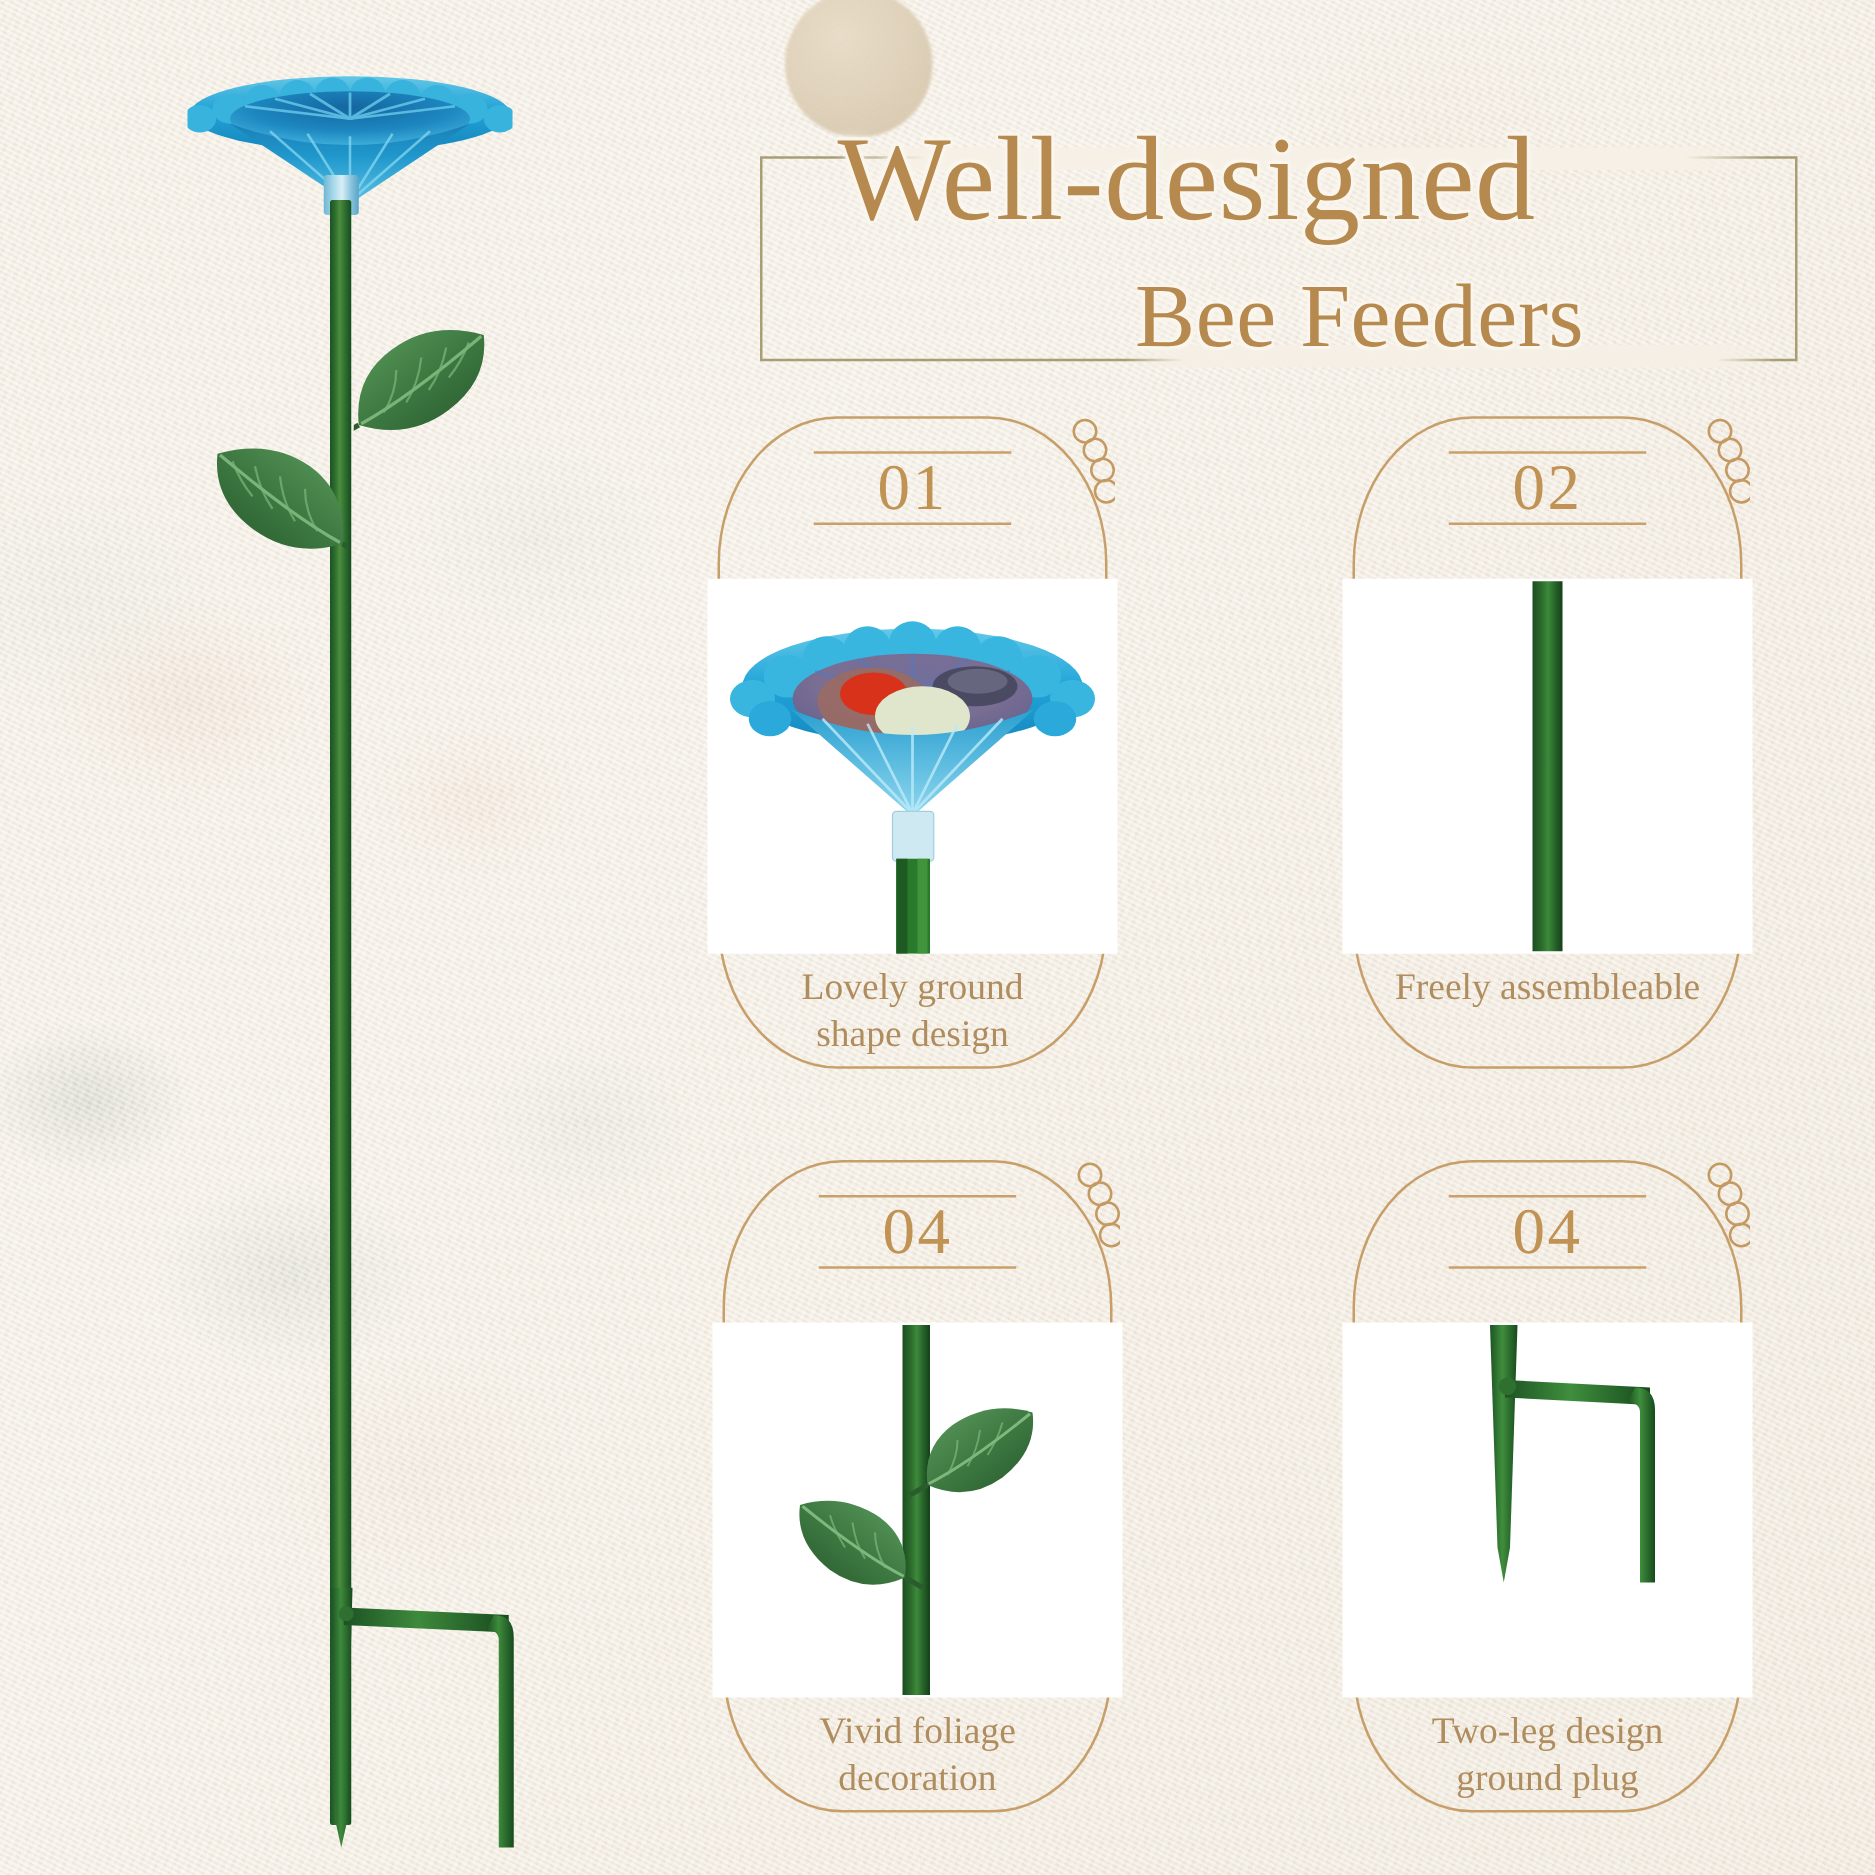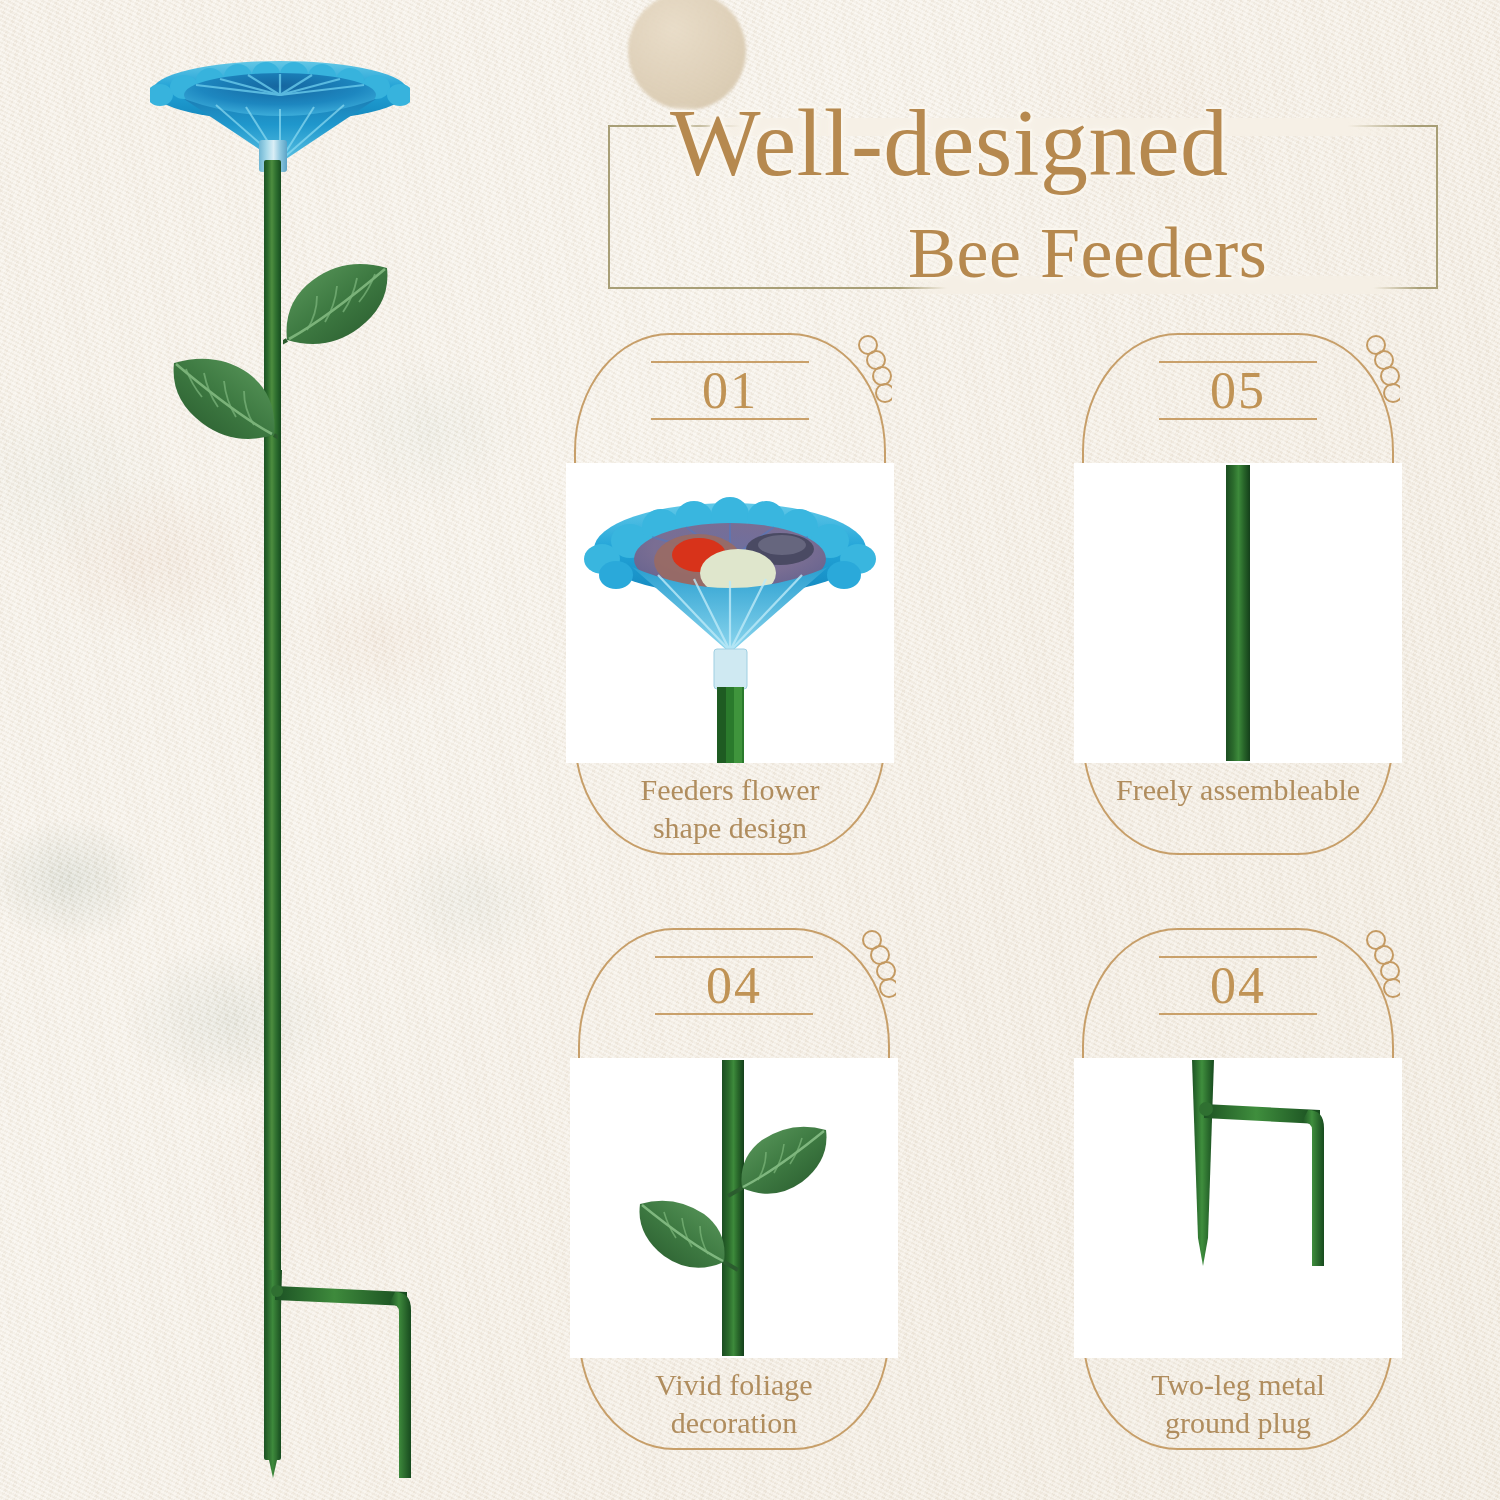--- a/index.html
+++ b/index.html
@@ -304,40 +304,40 @@
           </g>
 
           <rect x="148" y="186" width="33" height="40" rx="3" fill="#cfe9f2" stroke="#9fcfe2" stroke-width="1"></rect>
           <rect x="151" y="224" width="27" height="78" fill="#2a7a2c"></rect>
           <rect x="151" y="224" width="9" height="78" fill="#1b5420" opacity=".8"></rect>
           <rect x="168" y="224" width="8" height="78" fill="#49a043" opacity=".7"></rect>
         </svg>
       </div>
     </div>
     <div class="caption">
-      <div>Feeders flower</div>
+      <div>Lovely ground</div>
       <div>shape design</div>
     </div>
   </div>
 
   <div class="card" style="left:1082px;top:333px;width:312px;height:522px;">
     <div class="card-outline"></div>
     <div class="beads">
       <svg width="120" height="110" viewBox="0 0 120 110">
         <g fill="none" stroke="#c49a62" stroke-width="2">
           <circle cx="96" cy="18" r="9"></circle>
           <circle cx="104" cy="33" r="9"></circle>
           <circle cx="110" cy="49" r="9"></circle>
           <circle cx="113" cy="66" r="9"></circle>
         </g>
       </svg>
     </div>
     <div class="num-wrap">
       <div class="num-rule"></div>
-      <div class="num">05</div>
+      <div class="num">02</div>
       <div class="num-rule"></div>
     </div>
     <div class="imgband">
       <div class="art">
         <svg width="328" height="300" viewBox="0 0 328 300">
           <defs>
             <linearGradient id="pg" x1="0" y1="0" x2="1" y2="0">
               <stop offset="0" stop-color="#1b4d21"></stop>
               <stop offset="30%" stop-color="#2b6b2c"></stop>
               <stop offset="52%" stop-color="#3d8a3b"></stop>
@@ -453,18 +453,18 @@
             </linearGradient>
           </defs>
           <path d="M118 2 L140 2 L134 180 L129 208 L124 180 Z" fill="url(#sg)"></path>
           <path d="M130 46 L246 52 L246 66 L130 60 Z" fill="url(#sg)"></path>
           <path d="M234 52 Q250 52 250 70 L250 208 L238 208 L238 72 Q238 64 228 64 Z" fill="url(#sg)"></path>
           <circle cx="132" cy="51" r="7" fill="#2f7031"></circle>
         </svg>
       </div>
     </div>
     <div class="caption">
-      <div>Two-leg metal</div>
+      <div>Two-leg design</div>
       <div>ground plug</div>
     </div>
   </div>
 
 </div>
 
 </body></html>

